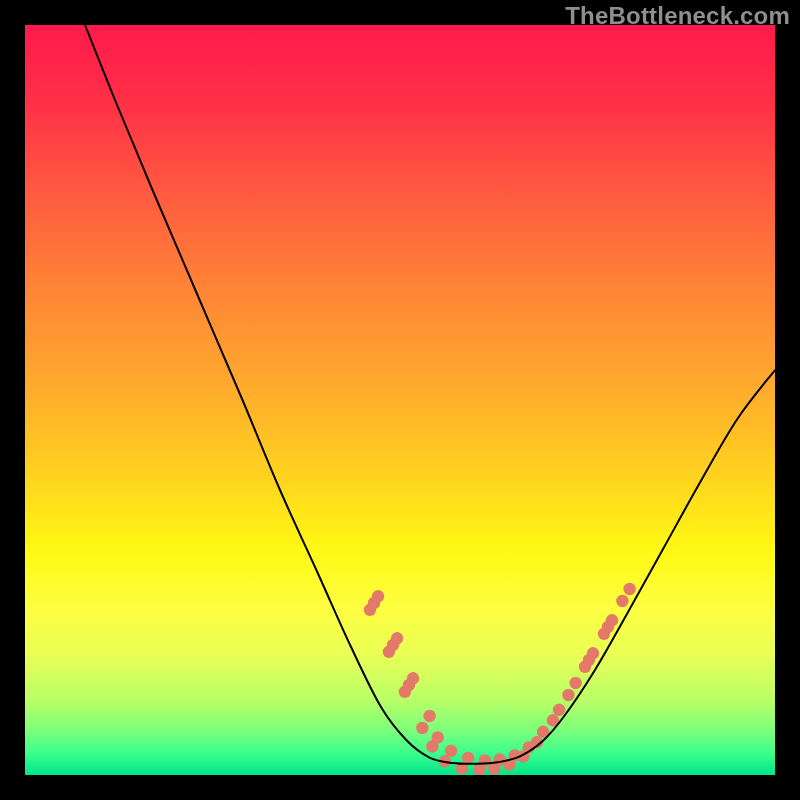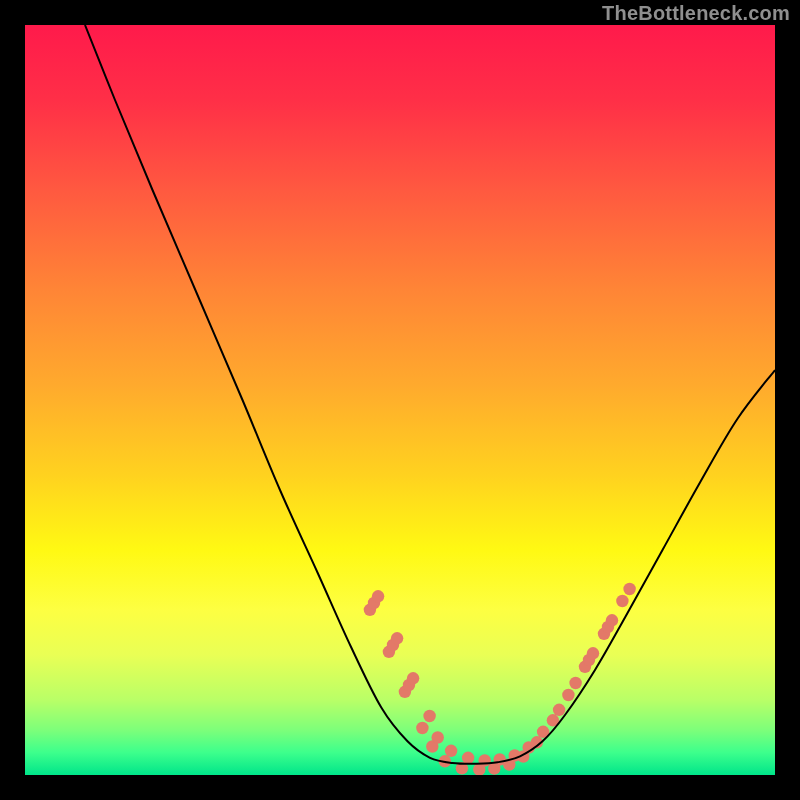--- a/index.html
+++ b/index.html
@@ -19,21 +19,21 @@
     background: #000000;
   }
   svg {
     display: block;
   }
   .watermark {
     position: absolute;
     top: 2px;
     right: 10px;
     font-family: Arial, Helvetica, sans-serif;
-    font-size: 20px;
+    font-size: 24px;
     font-weight: bold;
     color: #8f8f8f;
     letter-spacing: 0.2px;
   }
 </style>
 </head>
 <body>
 
 <div class="frame">
   <svg id="chart-svg" width="750" height="750" viewBox="0 0 750 750">

